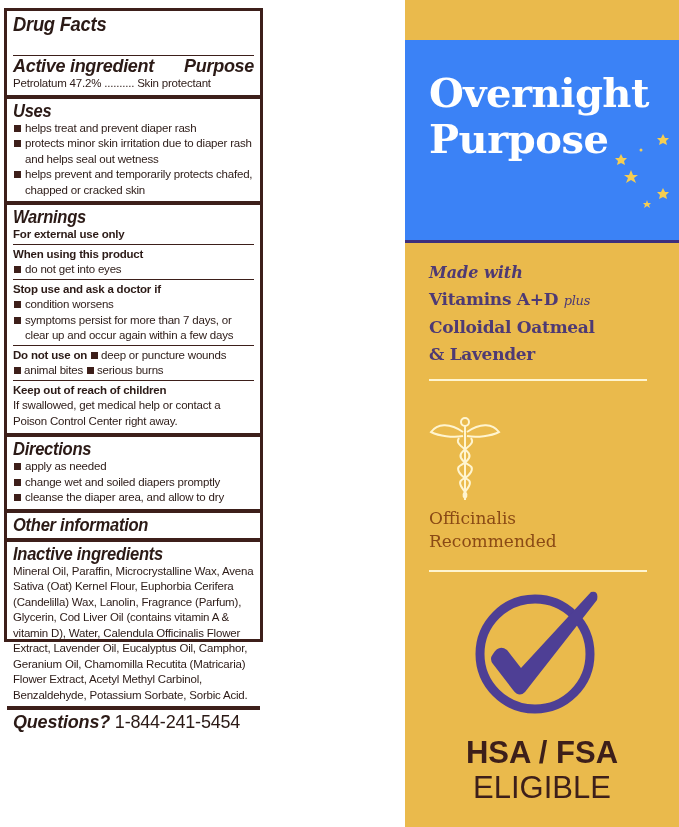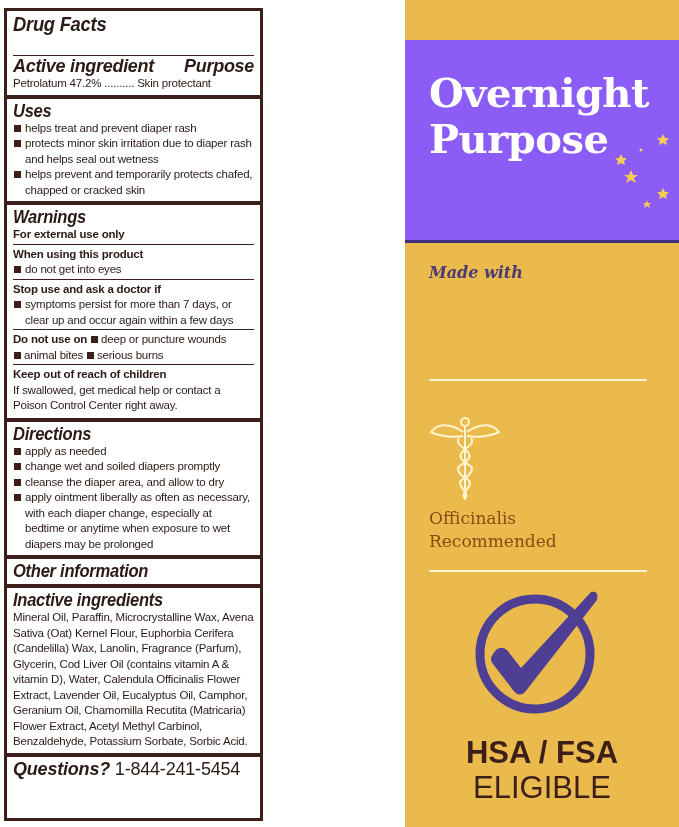--- a/index.html
+++ b/index.html
@@ -1,42 +1,42 @@
 <!DOCTYPE html>
 <html><head>
 <meta charset="utf-8">
 <style>
   * { box-sizing: border-box; margin: 0; padding: 0; }
   html, body { width: 679px; height: 827px; background: #ffffff; overflow: hidden; }
   body { position: relative; font-family: "Liberation Sans", sans-serif; color: #2b1a16; }
 
   
   .df {
-    position: absolute; left: 4px; top: 8px; width: 259px; height: 813px;
+    position: absolute; left: 4px; top: 8px; width: 259px; height: 634px;
     border: 3px solid #3d1f1a; background: #fff;
   }
   .sec { border-bottom: 4px solid #3d1f1a; padding: 2px 6px 3px 6px; }
   .sec:last-child { border-bottom: none; }
   .h1 { font-weight: bold; font-style: italic; font-size: 20px; letter-spacing: -0.3px; line-height: 22px; transform: scaleX(0.92); transform-origin: left; }
   .h2 { font-weight: bold; font-style: italic; font-size: 18px; line-height: 20px; letter-spacing: -0.3px; transform: scaleX(0.92); transform-origin: left; }
   .row2 { display: flex; justify-content: space-between; align-items: baseline; border-top: 1.5px solid #3d1f1a; margin-top: 20px; }
   .row2 span { font-weight: bold; font-style: italic; font-size: 18px; letter-spacing: -0.3px; line-height: 20px; }
   .t { font-size: 11.5px; line-height: 15.5px; letter-spacing: -0.2px; }
   .tb { font-size: 11.5px; line-height: 15.5px; font-weight: bold; letter-spacing: -0.2px; }
   .li { display: flex; font-size: 11.5px; line-height: 15.5px; letter-spacing: -0.2px; }
   .sq { display: inline-block; width: 7px; height: 7px; background: #3d1f1a; margin: 4px 4px 0 1px; flex: none; }
   .sqi { display: inline-block; width: 7px; height: 7px; background: #3d1f1a; margin: 0 3px 0 4px; vertical-align: 0; }
   .sub { border-bottom: 1.5px solid #3d1f1a; padding-bottom: 1px; margin-bottom: 2px; }
   .sub:last-child { border-bottom: none; margin-bottom: 0; }
   .q { font-size: 18px; line-height: 20px; letter-spacing: -0.2px; }
   .q i { font-weight: bold; }
 
   
   .pkg { position: absolute; left: 405px; top: 0; width: 274px; height: 827px; background: #eaba4c; }
-  .purple { position: absolute; left: 0; top: 40px; width: 274px; height: 203px; background: #8b5cf6; border-bottom: 3px solid #3e2f7c; }
+  .purple { position: absolute; left: 0; top: 40px; width: 274px; height: 203px; background: #3b82f6; border-bottom: 3px solid #3e2f7c; }
   .title { position: absolute; left: 24px; top: 30px; color: #fff; font-family: "DejaVu Serif", serif; font-weight: bold; font-size: 40px; line-height: 46px; letter-spacing: -0.5px; }
   .subtitle { position: absolute; left: 24px; top: 145px; color: #fff; font-weight: bold; font-size: 20px; }
   .moon { position: absolute; left: 200px; top: 128px; width: 70px; height: 84px; }
   .made { position: absolute; left: 24px; top: 263px; color: #4e3a74; font-family: "DejaVu Serif", serif; font-style: italic; font-weight: bold; font-size: 16px; }
   .vit { position: absolute; left: 24px; top: 286px; color: #4e3a74; font-family: "DejaVu Serif", serif; font-weight: bold; font-size: 17px; line-height: 27px; letter-spacing: -0.3px; }
   .vit i { font-size: 13px; font-weight: normal; }
   .rule { position: absolute; left: 24px; width: 218px; height: 2px; background: #fff5d0; }
   .cad { position: absolute; left: 24px; top: 412px; width: 100px; height: 90px; }
   .ped { position: absolute; left: 24px; top: 507px; color: #8a4a15; font-family: "DejaVu Serif", serif; font-size: 17px; line-height: 23px; }
   .check { position: absolute; left: 68px; top: 582px; width: 140px; height: 140px; }
@@ -83,20 +83,24 @@
       <div class="tb">When using this product</div>
       <div class="li">
           <span class="sq"></span>
           <span>do not get into eyes</span>
         </div>
     </div>
     <div class="sub">
       <div class="tb">Stop use and ask a doctor if</div>
       <div class="li">
           <span class="sq"></span>
+          <span>condition worsens</span>
+        </div>
+      <div class="li">
+          <span class="sq"></span>
           <span>symptoms persist for more than 7 days, or clear up and occur again within a few days</span>
         </div>
     </div>
     <div class="sub">
       <div class="t">
         <b>Do not use on</b><span class="sqi"></span><span>deep or puncture wounds</span>
       </div>
       <div class="t">
         <span class="sqi" style="margin-left:1px"></span><span>animal bites</span><span class="sqi"></span><span>serious burns</span>
       </div>
@@ -113,24 +117,20 @@
         <span class="sq"></span>
         <span>apply as needed</span>
       </div>
     <div class="li">
         <span class="sq"></span>
         <span>change wet and soiled diapers promptly</span>
       </div>
     <div class="li">
         <span class="sq"></span>
         <span>cleanse the diaper area, and allow to dry</span>
-      </div>
-    <div class="li">
-        <span class="sq"></span>
-        <span>apply ointment liberally as often as necessary, with each diaper change, especially at bedtime or anytime when exposure to wet diapers may be prolonged</span>
       </div>
   </div>
 
   <div class="sec">
     <div class="h2">Other information</div>
   </div>
 
   <div class="sec">
     <div class="h2">Inactive ingredients</div>
     <div class="t">Mineral Oil, Paraffin, Microcrystalline Wax, Avena Sativa (Oat) Kernel Flour, Euphorbia Cerifera (Candelilla) Wax, Lanolin, Fragrance (Parfum), Glycerin, Cod Liver Oil (contains vitamin A &amp; vitamin D), Water, Calendula Officinalis Flower Extract, Lavender Oil, Eucalyptus Oil, Camphor, Geranium Oil, Chamomilla Recutita (Matricaria) Flower Extract, Acetyl Methyl Carbinol, Benzaldehyde, Potassium Sorbate, Sorbic Acid.</div>
@@ -158,20 +158,25 @@
       <polygon points="58,6 60,10 64,10 61,13 62,17 58,15 54,17 55,13 52,10 56,10" fill="#f5cd52"></polygon>
       <polygon points="16,26 18,30 22,30 19,33 20,37 16,35 12,37 13,33 10,30 14,30" fill="#f5cd52"></polygon>
       <polygon points="26,42 28,47 33,47 29,50 31,55 26,52 21,55 23,50 19,47 24,47" fill="#f5cd52"></polygon>
       <polygon points="58,60 60,64 64,64 61,67 62,71 58,69 54,71 55,67 52,64 56,64" fill="#f5cd52"></polygon>
       <polygon points="42,72 43,75 46,75 44,77 45,80 42,78 39,80 40,77 38,75 41,75" fill="#f5cd52"></polygon>
       <circle cx="36" cy="22" r="1.5" fill="#f5cd52"></circle>
     </svg>
   </div>
 
   <div class="made">Made with</div>
+  <div class="vit">
+    <div><span>Vitamins A+D</span> <i>plus</i></div>
+    <div>Colloidal Oatmeal</div>
+    <div>&amp; Lavender</div>
+  </div>
   <div class="rule" style="top:379px"></div>
 
   <svg class="cad" viewBox="0 0 100 90" fill="none" stroke="#fff5d0" stroke-width="2">
     <circle cx="36" cy="10" r="4"></circle>
     <line x1="36" y1="14" x2="36" y2="88"></line>
     <path d="M34 20 C20 10 8 12 2 20 C10 24 24 26 34 24"></path>
     <path d="M38 20 C52 10 64 12 70 20 C62 24 48 26 38 24"></path>
     <path d="M30 26 C24 34 44 38 40 46 C36 54 26 52 30 60 C34 68 44 66 40 74 C37 80 32 82 36 86"></path>
     <path d="M42 26 C48 34 28 38 32 46 C36 54 46 52 42 60 C38 68 28 66 32 74 C35 80 40 82 36 86"></path>
   </svg>

